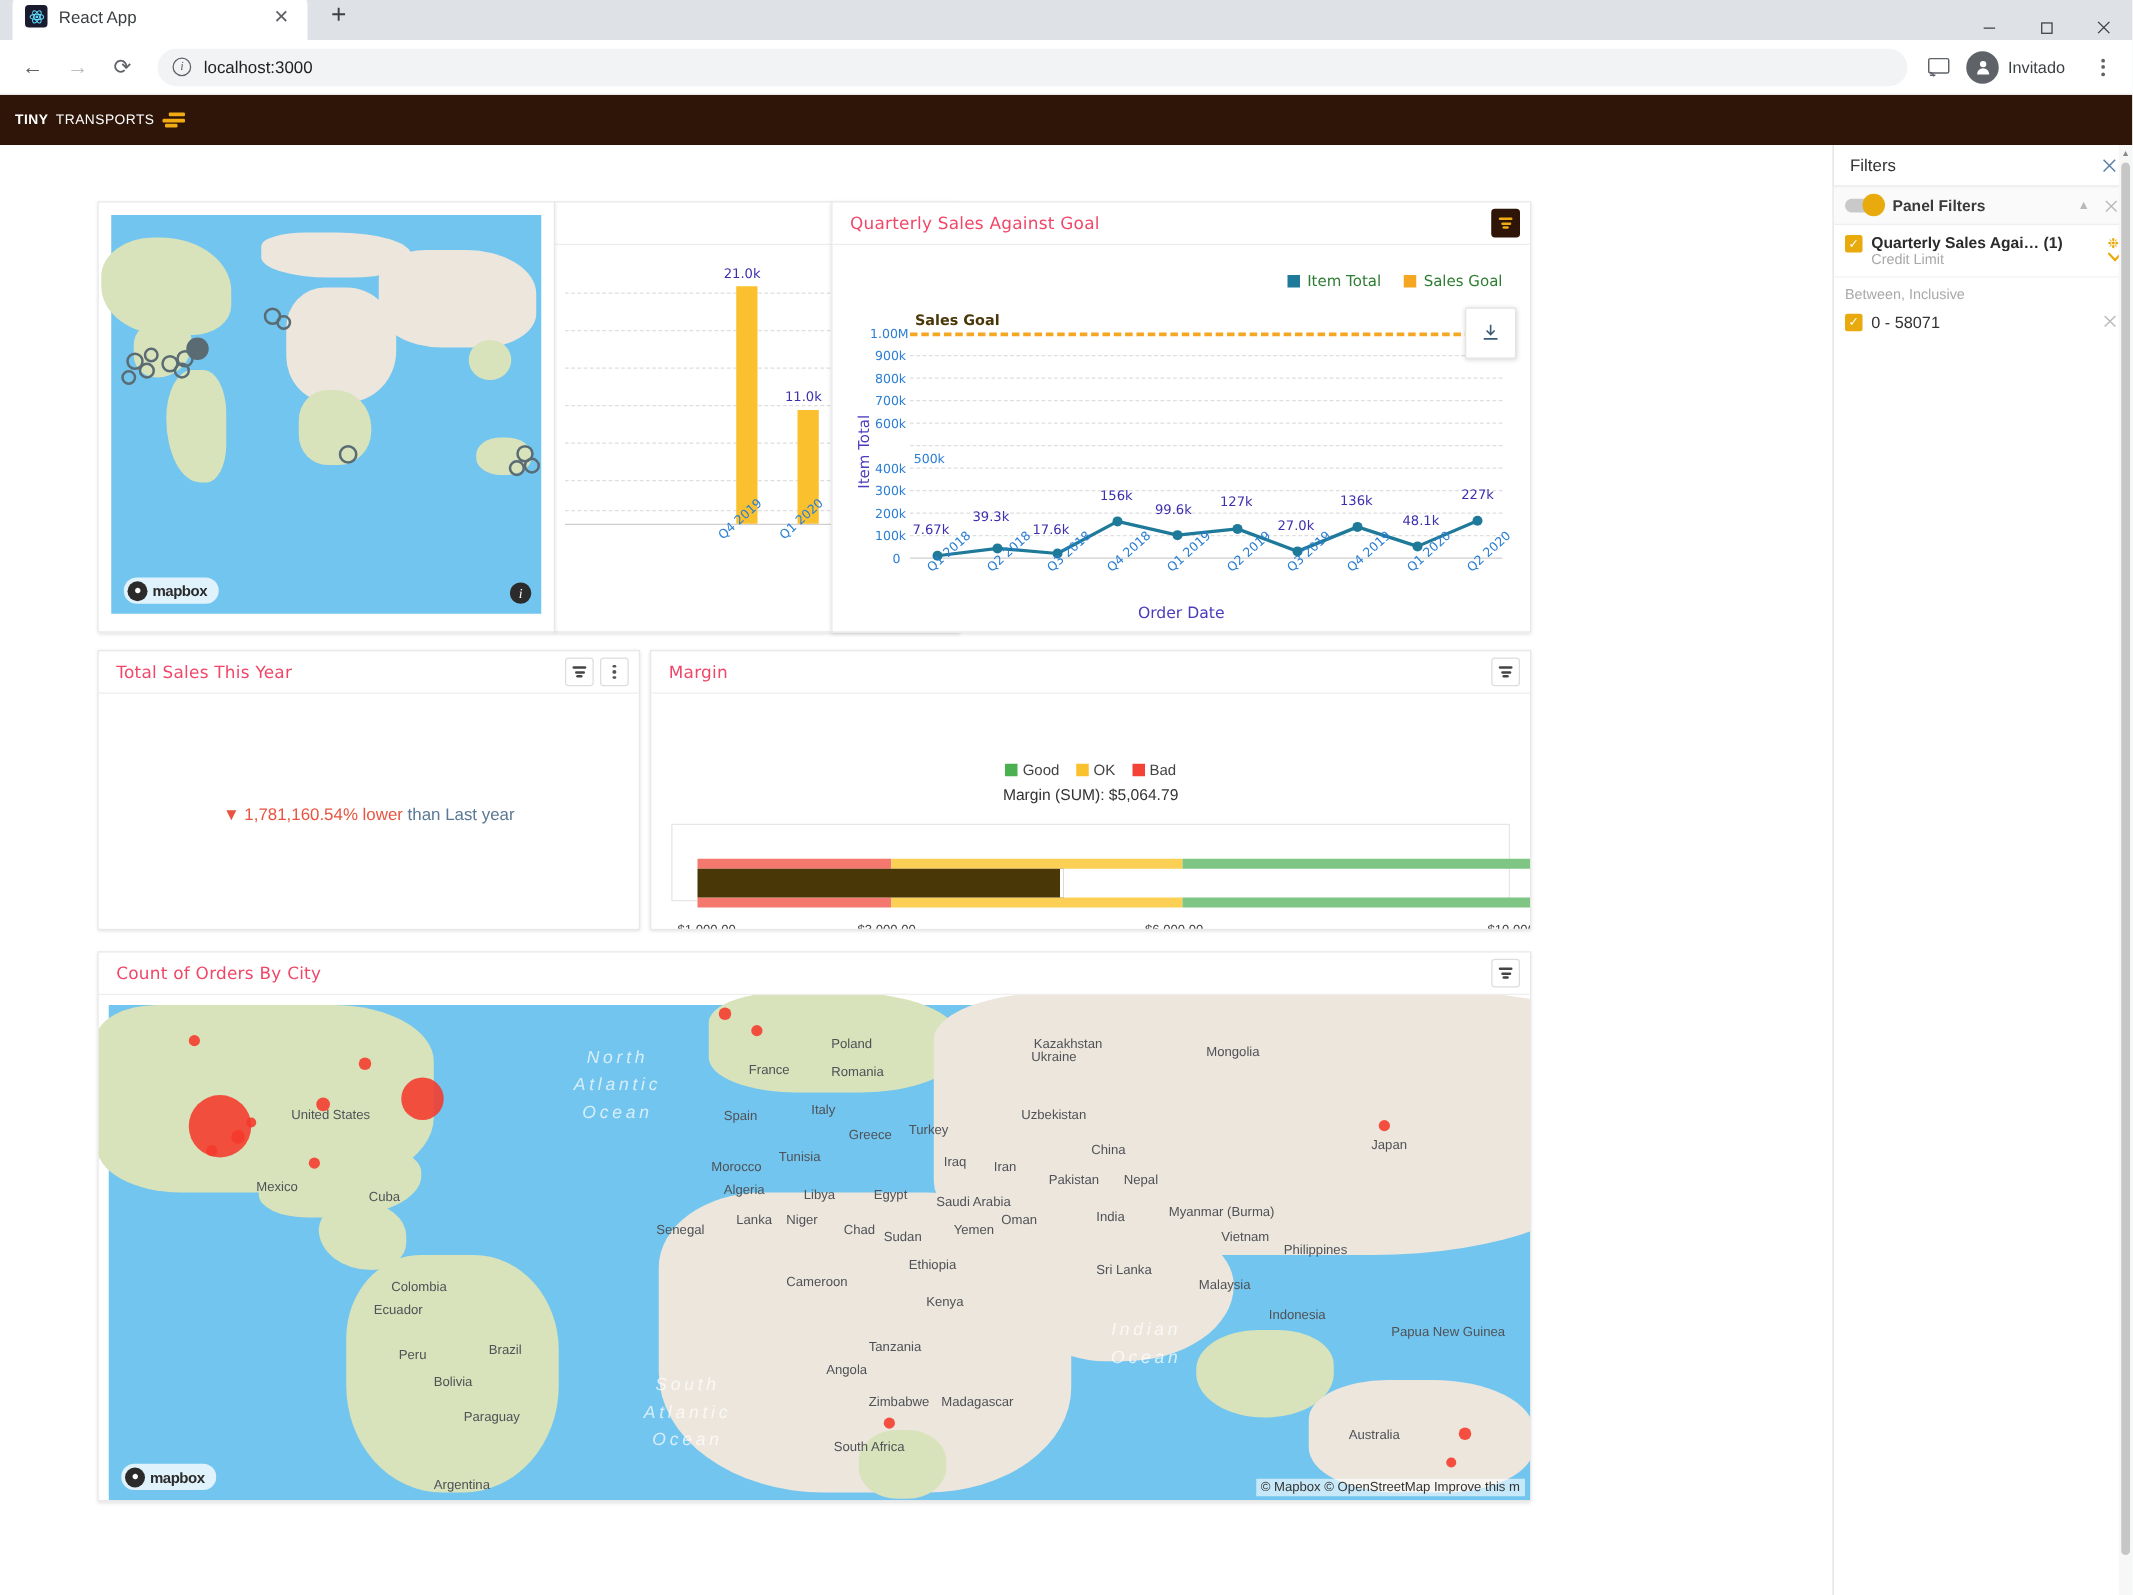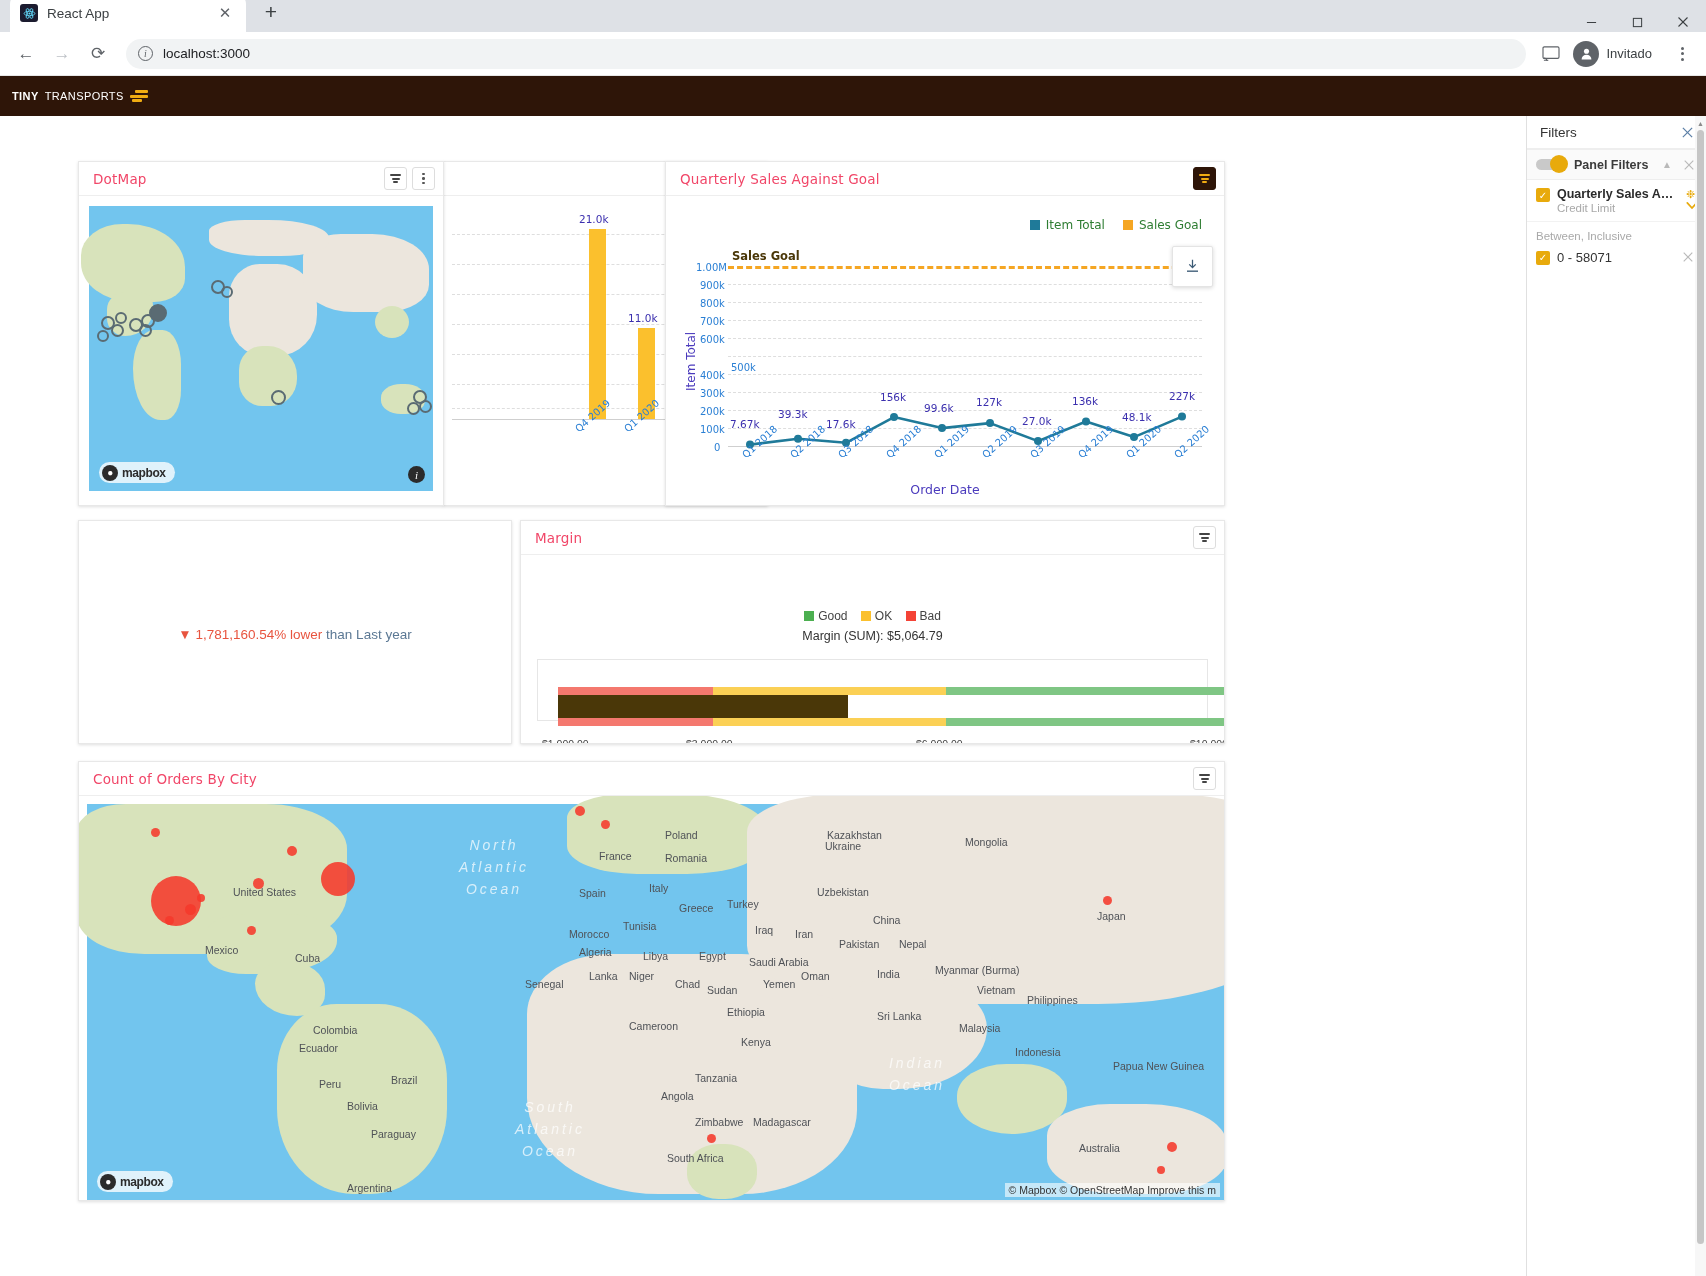--- a/index.html
+++ b/index.html
@@ -99,21 +99,21 @@
   .subnum { text-align:center; font-size:13.5px; color:#5b7894; margin-top:4px;}
   .subnum .down { color:#e8543f; }
 
   
   .bullet-legend { text-align:center; font-size:12px; color:#444; }
   .bullet-legend .sw { display:inline-block; width:10px; height:10px; margin-right:4px; vertical-align:-1px;}
   .bullet-box { position:absolute; border:1px solid #e6e6e6; }
   .band { position:absolute; }
 
   
-  #filters { position:absolute; top:0; right:0; width:180px; bottom:0; background:#fff; border-left:1px solid #e0e0e0; display:flex; flex-direction:column; z-index:30;}
+  #filters { position:absolute; top:0; right:0; width:240px; bottom:0; background:#fff; border-left:1px solid #e0e0e0; display:flex; flex-direction:column; z-index:30;}
   .filters-head { height:33px; display:flex; align-items:center; padding:0 10px 0 13px; border-bottom:1px solid #eee;}
   .filters-head .t { flex:1; font-size:13.5px; color:#333;}
   .x-btn { color:#5b7fa6; font-size:15px; width:18px; height:18px; display:flex; align-items:center; justify-content:center;}
   .addfilter-wrap { padding:10px; }
   .addfilter { height:28px; background:#e8aa0c; color:#fff; font-size:13px; display:flex; align-items:center; justify-content:center; border-radius:2px; font-weight:bold;}
   .panelfilters-row { height:31px; background:#fafafa; border-top:1px solid #eee; border-bottom:1px solid #eee; display:flex; align-items:center; gap:8px; padding:0 8px 0 9px;}
   .toggle { width:30px; height:11px; border-radius:6px; background:#c9c9c9; position:relative;}
   .toggle i { position:absolute; right:-2px; top:-4px; width:18px; height:18px; border-radius:50%; background:#e8aa0c; display:block;}
   .pf-label { flex:1; font-size:12.5px; font-weight:bold; color:#3b3b3b;}
   .caret-up { color:#b9b9b9; font-size:10px;}
@@ -259,39 +259,20 @@
           <div class="dlabel" style="left:135px; top:17px;">21.0k</div>
           <div class="dlabel" style="left:184px; top:116px;">11.0k</div>
           <div class="dlabel" style="left:228px; top:136px;">8.75k</div>
           <div class="tick rot" style="left:129px; top:230px;">Q4 2019</div>
           <div class="tick rot" style="left:178px; top:230px;">Q1 2020</div>
           <div class="tick rot" style="left:225px; top:230px;">Q2 2020</div>
         </div>
       </div>
 
       <div class="panel" style="left:78px; top:45px; width:366px; height:345px;">
-        <div class="panel-head">
-          <div class="panel-title">DotMap</div>
-          <div class="panel-actions">
-            <div class="icon-btn">
-                <span class="filter-glyph">
-                  <i></i>
-                  <i></i>
-                  <i></i>
-                </span>
-              </div>
-            <div class="icon-btn">
-                <span class="dots-glyph">
-                  <i></i>
-                  <i></i>
-                  <i></i>
-                </span>
-              </div>
-          </div>
-        </div>
         <div class="panel-body" style="padding:10px;">
           <div class="map" style="inset:10px 10px 14px 10px;">
 
             <div class="map-land" style="left:-8px; top:18px; width:104px; height:78px; border-radius:40% 55% 30% 50%;"></div>
             <div class="map-land" style="left:18px; top:86px; width:46px; height:44px; border-radius:40% 30% 60% 40%;"></div>
             <div class="map-land" style="left:44px; top:124px; width:48px; height:90px; border-radius:45% 40% 35% 60%;"></div>
             <div class="map-land pale" style="left:140px; top:58px; width:88px; height:92px; border-radius:35% 45% 45% 40%;"></div>
             <div class="map-land" style="left:150px; top:140px; width:58px; height:60px; border-radius:40% 50% 45% 40%;"></div>
             <div class="map-land pale" style="left:214px; top:28px; width:126px; height:78px; border-radius:30% 45% 35% 40%;"></div>
             <div class="map-land" style="left:286px; top:100px; width:34px; height:32px; border-radius:50%;"></div>
@@ -419,20 +400,39 @@
       </div>
 
       <div class="dl-float" style="left:1172px; top:130px;">
         <svg width="17" height="17" viewBox="0 0 20 20">
             <path d="M10 2 v9 M6.2 7.5 L10 11.4 L13.8 7.5" fill="none" stroke="#3b5a75" stroke-width="1.5"></path>
             <path d="M3.5 15.5 h13" stroke="#3b5a75" stroke-width="1.6"></path>
           </svg>
       </div>
 
       <div class="panel" style="left:78px; top:404px; width:434px; height:224px;">
+        <div class="panel-head">
+          <div class="panel-title">Total Sales This Year</div>
+          <div class="panel-actions">
+            <div class="icon-btn">
+                <span class="filter-glyph">
+                  <i></i>
+                  <i></i>
+                  <i></i>
+                </span>
+              </div>
+            <div class="icon-btn">
+                <span class="dots-glyph">
+                  <i></i>
+                  <i></i>
+                  <i></i>
+                </span>
+              </div>
+          </div>
+        </div>
         <div class="panel-body" style="display:flex; flex-direction:column; justify-content:center; align-items:center;">
           <div class="subnum">
             <span class="down">▼</span>
             <span class="down">1,781,160.54% lower</span>
             <span>than Last year</span>
           </div>
         </div>
       </div>
 
       <div class="panel" style="left:520px; top:404px; width:705px; height:224px;">

